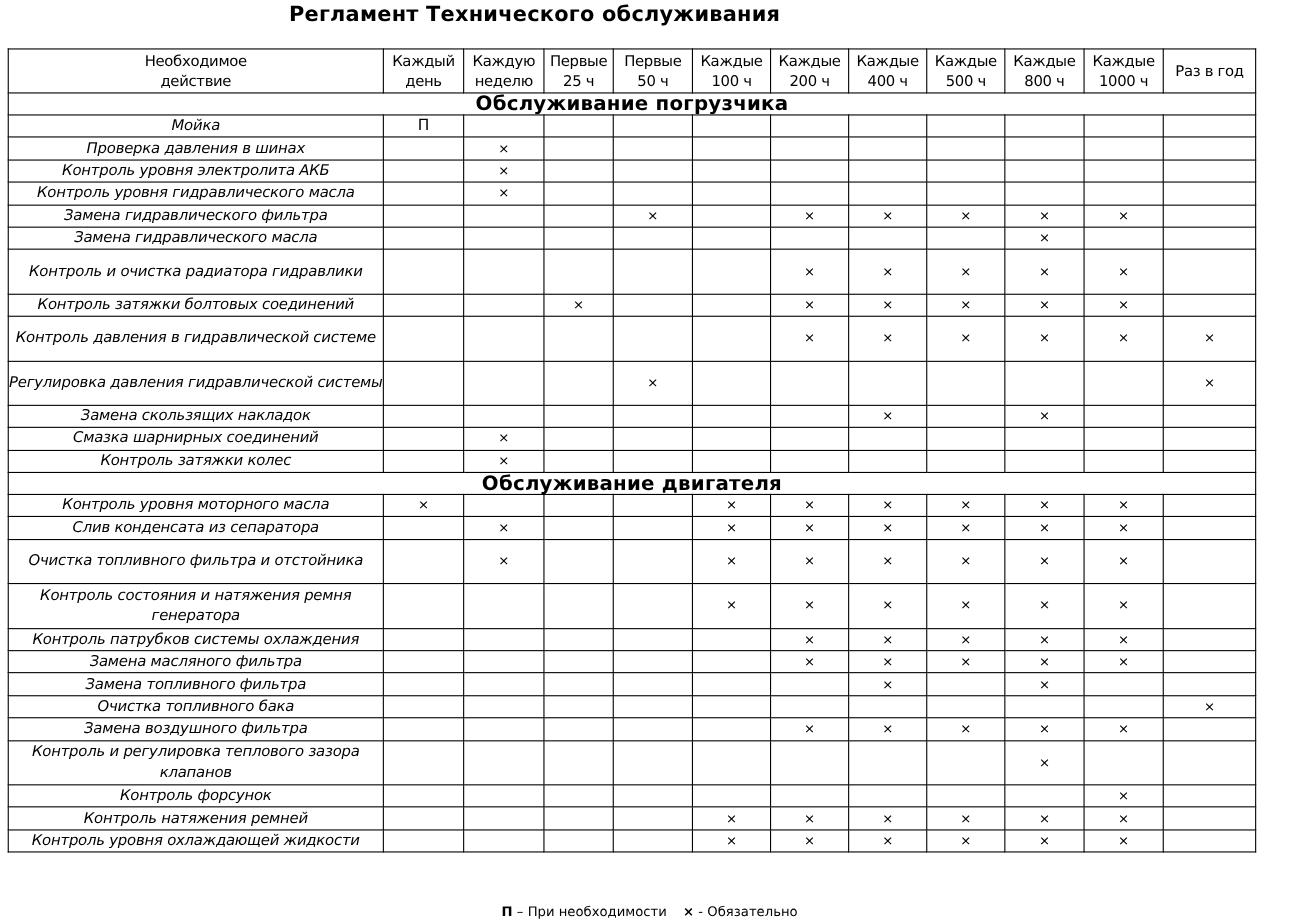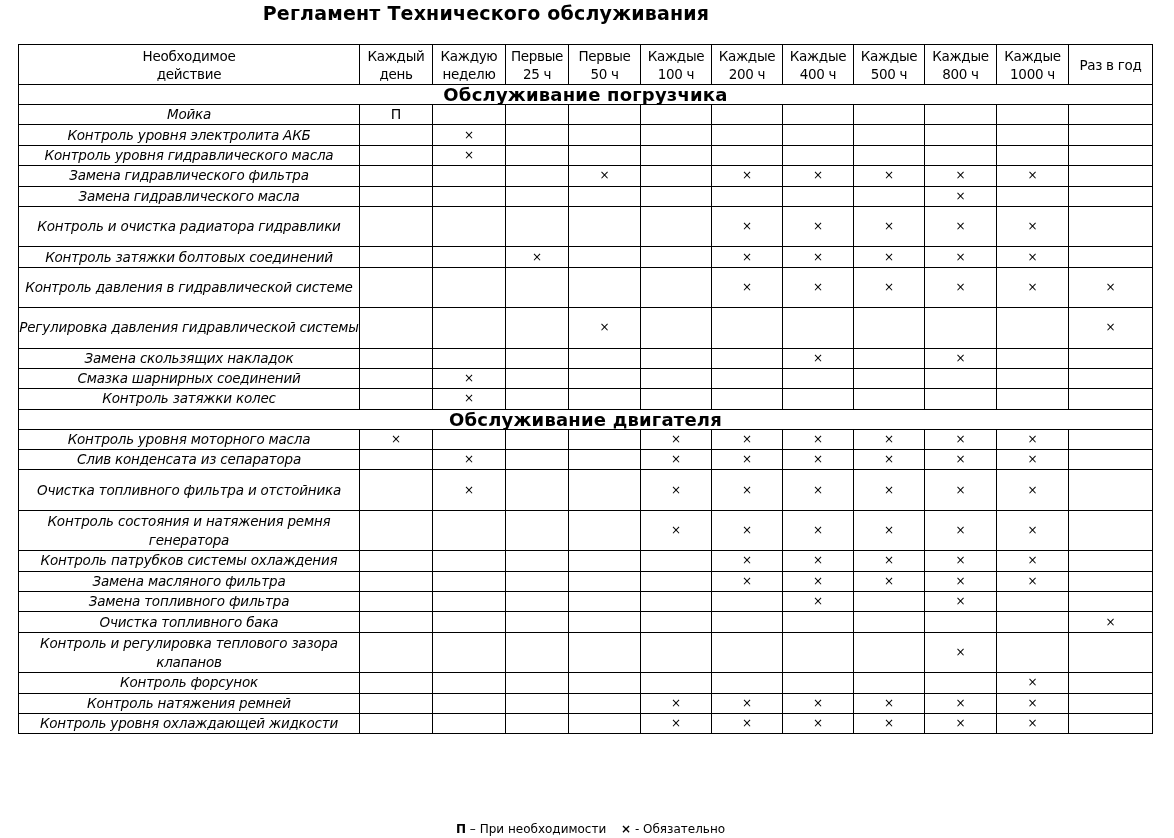--- a/index.html
+++ b/index.html
@@ -6,21 +6,21 @@
     body {
       width: 1174px; height: 838px; overflow: hidden; position: relative;
       font-family: "DejaVu Sans", sans-serif; color: #000;
     }
     .title {
       position: absolute; left: 0; top: 2px; width: 972px; text-align: center;
       font-family: "DejaVu Sans", sans-serif; font-weight: bold; font-size: 19px;
       letter-spacing: 0.2px;
     }
     table.reg {
-      position: absolute; left: 18px; top: 44px;
+      position: absolute; left: 7px; top: 44px;
       border-collapse: collapse; table-layout: fixed;
       width: 1135px;
     }
     table.reg td, table.reg th {
       border: 1px solid #000; padding: 0; text-align: center; vertical-align: middle;
       font-family: "DejaVu Sans", sans-serif; font-weight: normal;
       font-size: 13px; line-height: 19px; overflow: hidden;
     }
     table.reg th { font-size: 13.5px; line-height: 18px; letter-spacing: -0.3px; }
     table.reg tr.hdr th { height: 39px; }
@@ -86,20 +86,34 @@
         <td class="mark"></td>
         <td class="mark"></td>
         <td class="mark"></td>
         <td class="mark"></td>
         <td class="mark"></td>
         <td class="mark"></td>
         <td class="mark"></td>
         <td class="mark"></td>
       </tr>
       <tr class="r1">
+        <td class="act">Проверка давления в шинах</td>
+        <td class="mark"></td>
+        <td class="mark">×</td>
+        <td class="mark"></td>
+        <td class="mark"></td>
+        <td class="mark"></td>
+        <td class="mark"></td>
+        <td class="mark"></td>
+        <td class="mark"></td>
+        <td class="mark"></td>
+        <td class="mark"></td>
+        <td class="mark"></td>
+      </tr>
+      <tr class="r1">
         <td class="act">Контроль уровня электролита АКБ</td>
         <td class="mark"></td>
         <td class="mark">×</td>
         <td class="mark"></td>
         <td class="mark"></td>
         <td class="mark"></td>
         <td class="mark"></td>
         <td class="mark"></td>
         <td class="mark"></td>
         <td class="mark"></td>
@@ -353,20 +367,34 @@
         <td class="mark"></td>
         <td class="mark"></td>
         <td class="mark"></td>
         <td class="mark"></td>
         <td class="mark"></td>
         <td class="mark"></td>
         <td class="mark"></td>
         <td class="mark"></td>
         <td class="mark"></td>
         <td class="mark">×</td>
+      </tr>
+      <tr class="r1">
+        <td class="act">Замена воздушного фильтра</td>
+        <td class="mark"></td>
+        <td class="mark"></td>
+        <td class="mark"></td>
+        <td class="mark"></td>
+        <td class="mark"></td>
+        <td class="mark">×</td>
+        <td class="mark">×</td>
+        <td class="mark">×</td>
+        <td class="mark">×</td>
+        <td class="mark">×</td>
+        <td class="mark"></td>
       </tr>
       <tr class="r2">
         <td class="act">Контроль и регулировка теплового зазора клапанов</td>
         <td class="mark"></td>
         <td class="mark"></td>
         <td class="mark"></td>
         <td class="mark"></td>
         <td class="mark"></td>
         <td class="mark"></td>
         <td class="mark"></td>

